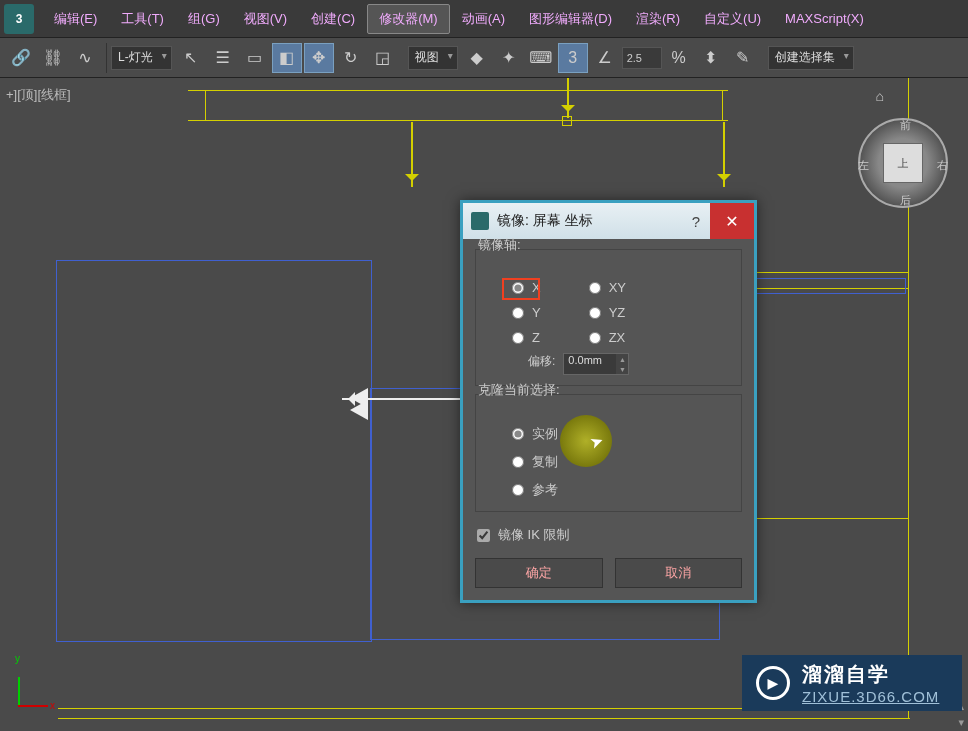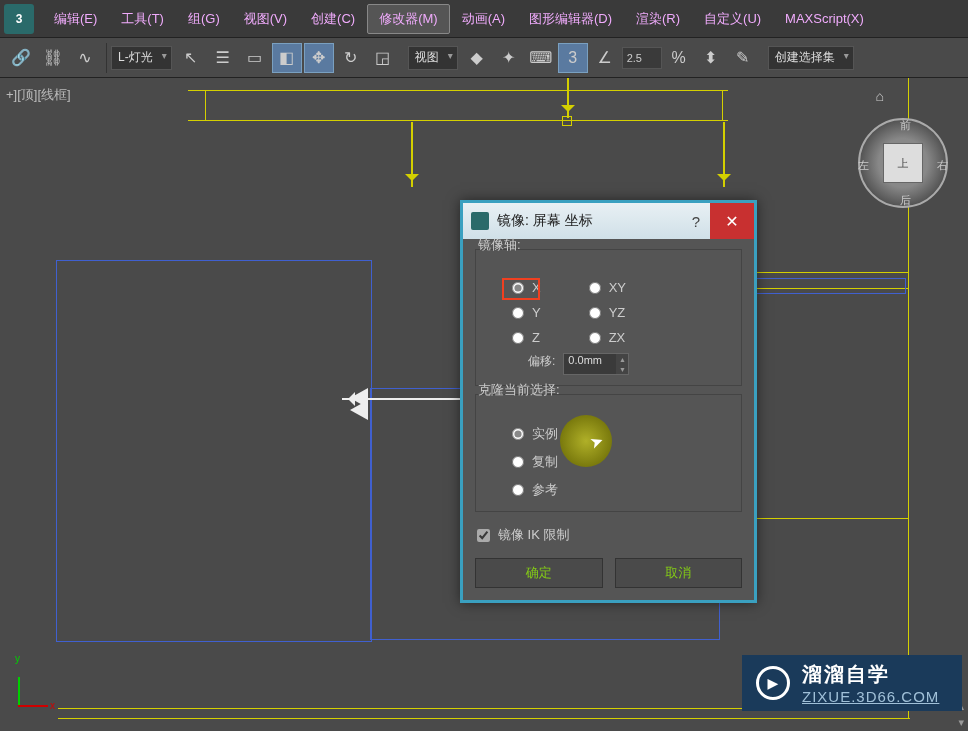--- a/index.html
+++ b/index.html
@@ -54,21 +54,21 @@
     .radio-col { display:flex;flex-direction:column; gap:6px;}
     .radio { display:flex; align-items:center; gap:8px; color:#ccc; font-size:13px; cursor:pointer; padding:2px 4px;}
     .radio input{accent-color:#888;width:12px;height:12px;}
     .offset-row { display:flex; align-items:flex-start; gap:8px; padding-left:40px; margin-top:4px;}
     .spinner-input { width:66px; height:22px; background:#3a3a3a; border:1px solid #666; color:#ddd; font-size:11px; padding:0 4px; position:relative;}
     .spinner-arrows{position:absolute;right:0;top:0;width:12px;height:100%;display:flex;flex-direction:column;}
     .spinner-arrows span{flex:1;font-size:7px;display:flex;align-items:center;justify-content:center;color:#999;background:#444;}
     .check-row{display:flex;align-items:center;gap:8px;padding:6px 2px;font-size:13px;}
     .check-row input{accent-color:#aaa;width:13px;height:13px;}
     .btn-row{display:flex;gap:12px;justify-content:space-around;margin-top:8px;}
-    .dlg-btn{flex:1;height:30px;background:#4a4a4a;border:1px solid #333;color:#84cc16;font-size:13px;cursor:pointer;display:flex;align-items:center;justify-content:center;}
+    .dlg-btn{flex:1;height:30px;background:#4a4a4a;border:1px solid #333;color:#fca5a5;font-size:13px;cursor:pointer;display:flex;align-items:center;justify-content:center;}
     
     .cursor-highlight{position:absolute;left:560px;top:415px;width:52px;height:52px;border-radius:50%;background:radial-gradient(circle,#c0c020 0%,#808000 70%,transparent 100%);opacity:.85;pointer-events:none;z-index:5;}
     .cursor-arrow{position:absolute;left:590px;top:432px;color:#fff;font-size:16px;z-index:6;pointer-events:none; transform:rotate(-20deg);}
     
     
     .viewcube{position:absolute;top:40px;right:20px;width:90px;height:90px;border-radius:50%;border:2px solid #aaa;background:radial-gradient(circle,#888 40%,#555 70%);display:flex;align-items:center;justify-content:center;}
     .viewcube-inner{width:40px;height:40px;background:#ddd;border:1px solid #666;display:flex;align-items:center;justify-content:center;color:#444;font-size:11px;}
     .vc-label{position:absolute;font-size:11px;color:#ccc;}
     .home-icon{position:absolute;top:10px;right:84px;color:#ccc;font-size:14px;}
     

